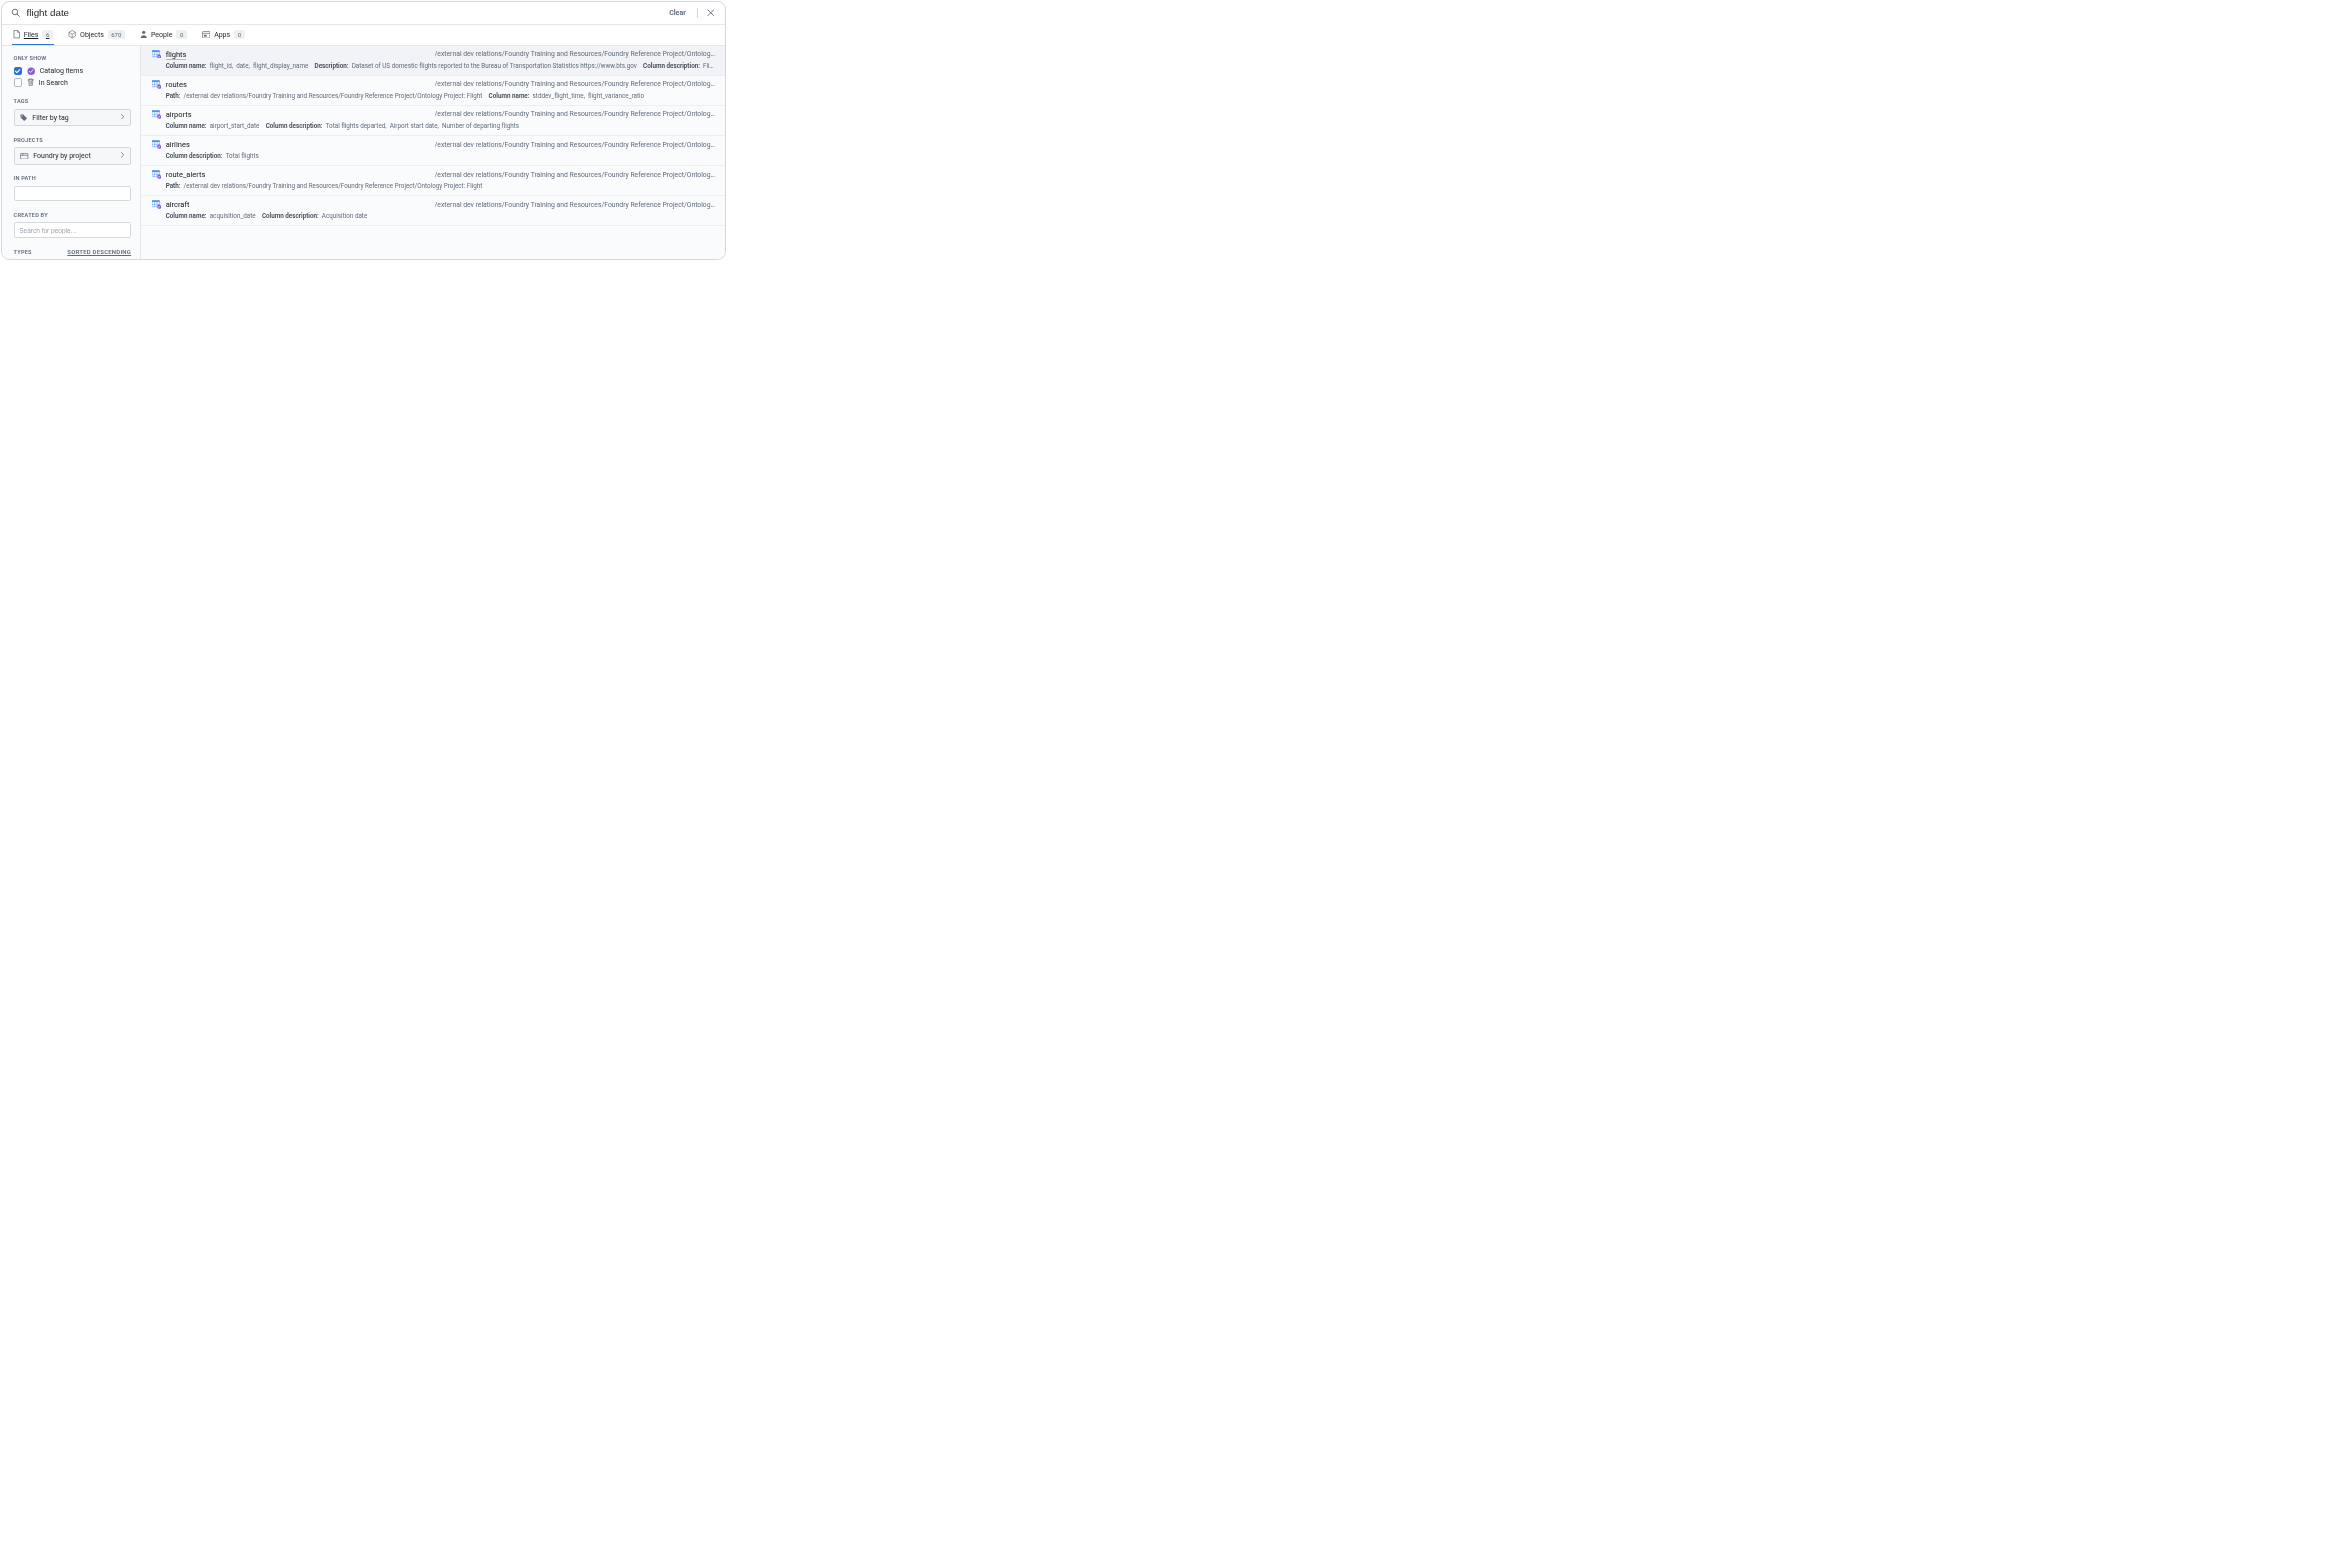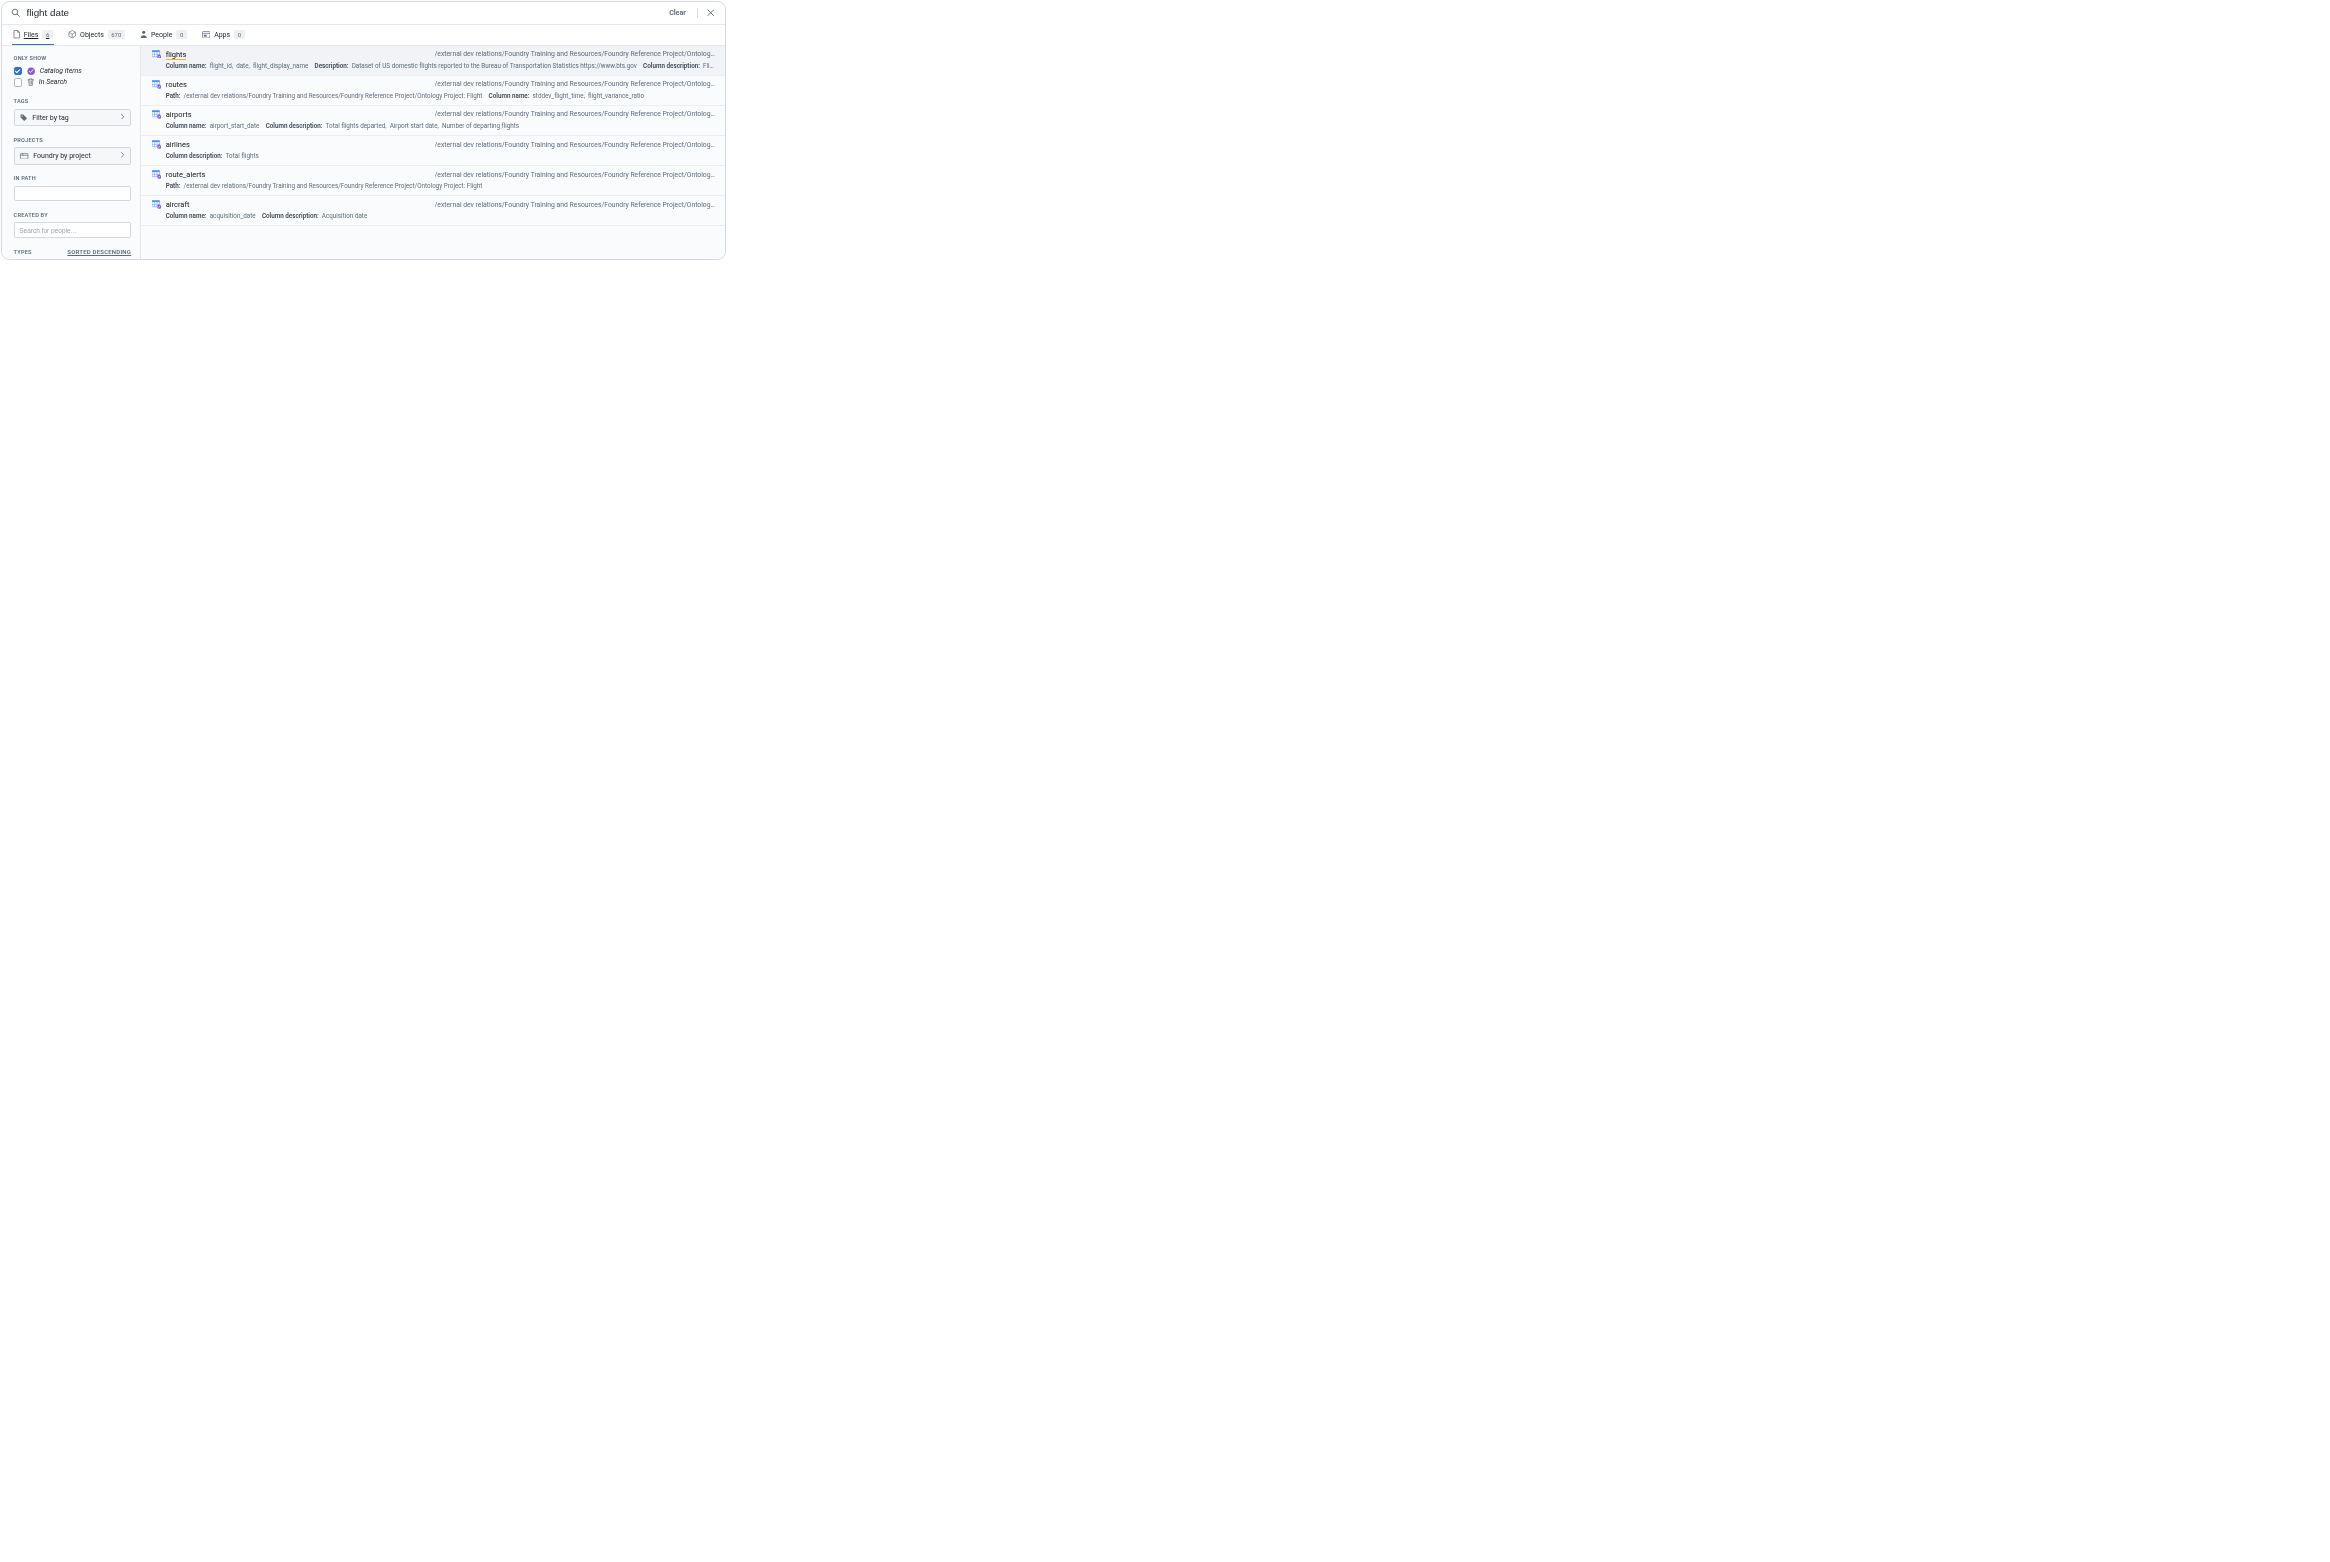--- a/index.html
+++ b/index.html
@@ -106,24 +106,23 @@
     font-weight: 600;
     color: #5f6b7c;
     text-transform: uppercase;
     margin-top: 1.9px;
     margin-bottom: 4.7px;
   }
   .section-label.mt { margin-top: 10.3px; }
 
   .check-row {
     display: flex;
-    align-items: flex-start;
+    align-items: flex-end;
     gap: 4.7px;
     padding: 1.4px 0;
-    font-style: italic;
   }
   .chk {
     width: 8.4px; height: 8.4px;
     border: 0.5px solid #b0b7c3;
     border-radius: 1.9px;
     background: #fff;
     cursor: pointer;
     display: inline-flex;
     align-items: center;
     justify-content: center;

